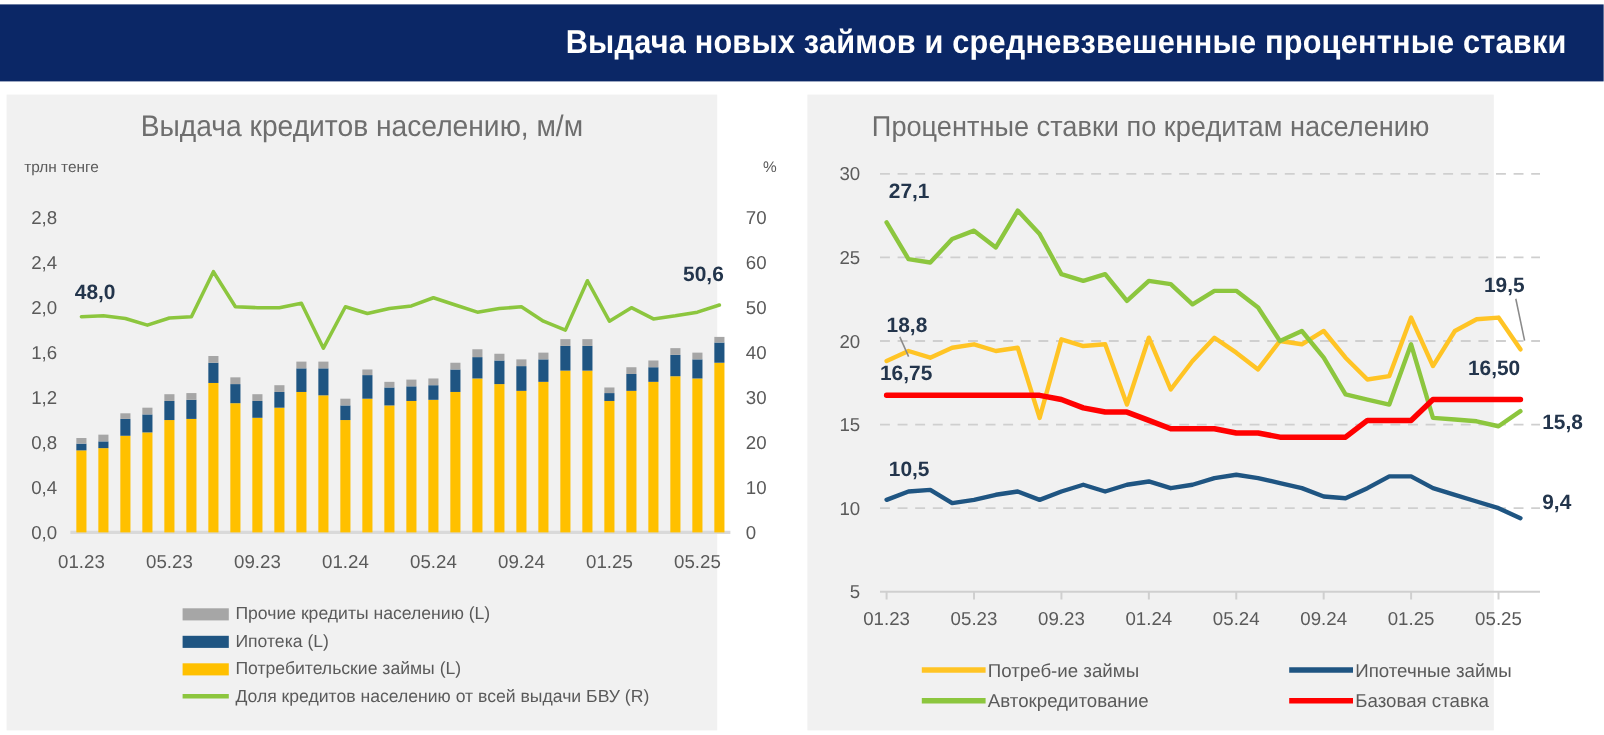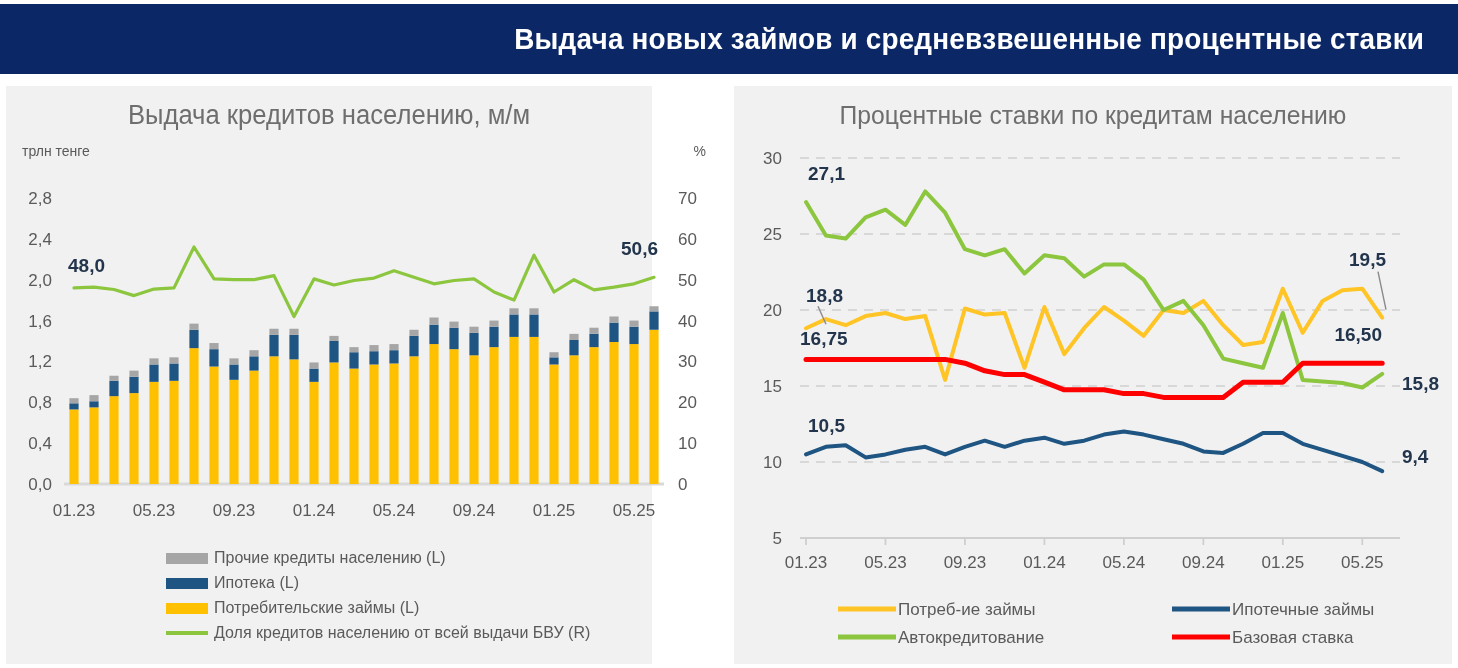--- a/index.html
+++ b/index.html
@@ -27,21 +27,21 @@
   }
 
   
   .panel{
     position:absolute;
     top:86px;
     height:578px;
     background:#F1F1F1;
   }
   .panel-left{left:6px;width:646px;}
-  .panel-right{left:734px;width:718px;}
+  .panel-right{left:734px;width:624px;}
 
   .panel-title{
     position:absolute;left:0;top:14px;width:100%;
     text-align:center;
     color:#6E6E6E;
     font-size:27px;
     font-weight:400;
     white-space:nowrap;
     transform:scaleX(0.95);
   }

